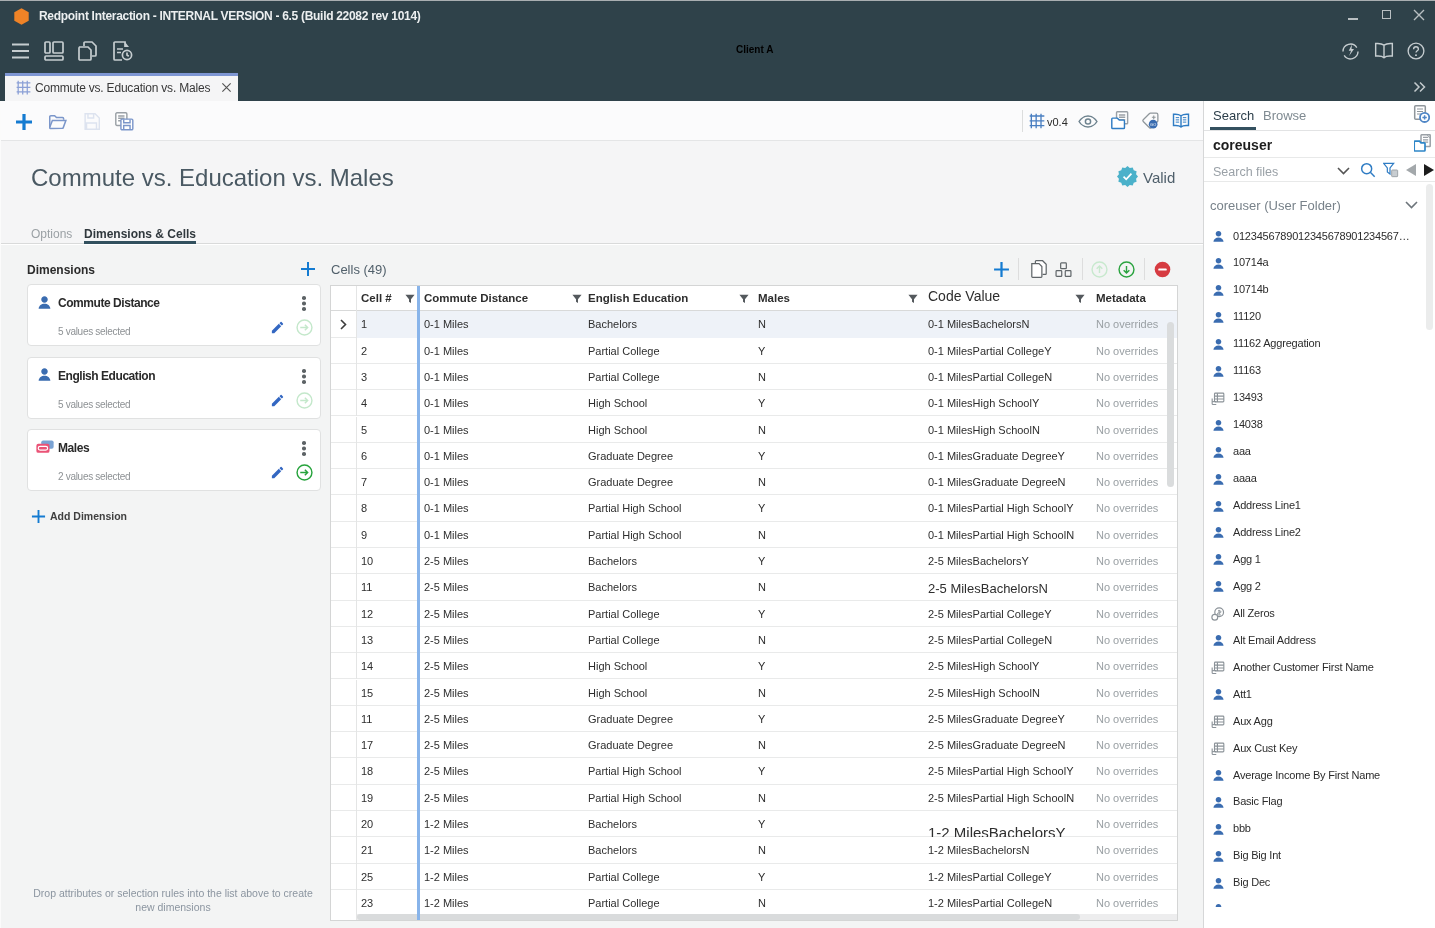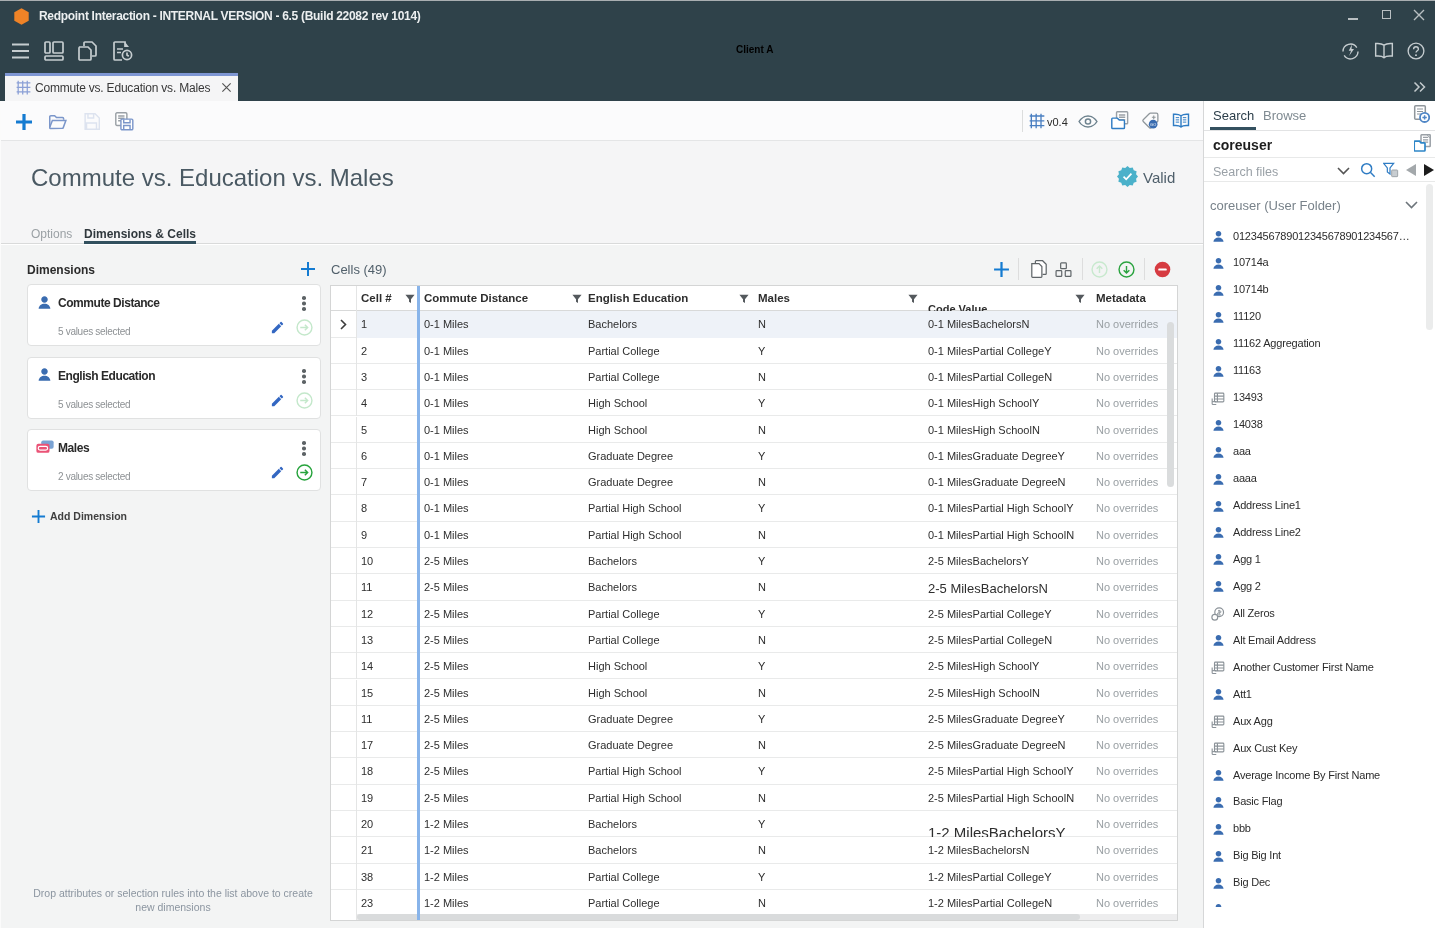--- a/index.html
+++ b/index.html
@@ -255,21 +255,21 @@
     <path fill="#54595d" d="M.5 1h11L7.2 6.4v4.4L4.8 9.2V6.4z"></path>
   </svg>
 <div class="abs" style="left:588px;top:292px;font-size:11.5px;font-weight:700;color:#2e2e2e">English Education</div>
 <svg class="ico" style="left:739px;top:294px" width="10" height="10" viewBox="0 0 12 12">
     <path fill="#54595d" d="M.5 1h11L7.2 6.4v4.4L4.8 9.2V6.4z"></path>
   </svg>
 <div class="abs" style="left:758px;top:292px;font-size:11.5px;font-weight:700;color:#2e2e2e">Males</div>
 <svg class="ico" style="left:908px;top:294px" width="10" height="10" viewBox="0 0 12 12">
     <path fill="#54595d" d="M.5 1h11L7.2 6.4v4.4L4.8 9.2V6.4z"></path>
   </svg>
-<div class="abs" style="left:928px;top:303px;font-size:11px;font-weight:700;color:#2e2e2e">Code Value</div>
+<div class="abs" style="left:928px;top:288px;font-size:14px;font-weight:400;color:#2e2e2e">Code Value</div>
 <svg class="ico" style="left:1075px;top:294px" width="10" height="10" viewBox="0 0 12 12">
     <path fill="#54595d" d="M.5 1h11L7.2 6.4v4.4L4.8 9.2V6.4z"></path>
   </svg>
 <div class="abs" style="left:1096px;top:292px;font-size:11.5px;font-weight:700;color:#2e2e2e">Metadata</div>
 <div class="abs" style="left:331px;top:311.3px;width:846px;height:26.3px;background:#fff;border-bottom:1px solid #e9eaea;"></div>
 <div class="abs" style="left:357px;top:311.3px;width:820px;height:26.3px;background:#eef2f8"></div>
 <div class="abs" style="left:356px;top:311.3px;width:1px;height:26.3px;background:#e4e5e5"></div>
 <div class="abs" style="left:361px;top:318.3px;font-size:11px;color:#2e2e2e">1</div>
 <div class="abs" style="left:424px;top:318.3px;font-size:11px;color:#2e2e2e">0-1 Miles</div>
 <div class="abs" style="left:588px;top:318.3px;font-size:11px;color:#2e2e2e">Bachelors</div>
@@ -434,21 +434,21 @@
 <div class="abs" style="left:331px;top:837.3px;width:846px;height:26.3px;background:#fff;border-bottom:1px solid #e9eaea;"></div>
 <div class="abs" style="left:356px;top:837.3px;width:1px;height:26.3px;background:#e4e5e5"></div>
 <div class="abs" style="left:361px;top:844.3px;font-size:11px;color:#2e2e2e">21</div>
 <div class="abs" style="left:424px;top:844.3px;font-size:11px;color:#2e2e2e">1-2 Miles</div>
 <div class="abs" style="left:588px;top:844.3px;font-size:11px;color:#2e2e2e">Bachelors</div>
 <div class="abs" style="left:758px;top:844.3px;font-size:11px;color:#2e2e2e">N</div>
 <div class="abs" style="left:928px;top:844.3px;font-size:11px;color:#2e2e2e">1-2 MilesBachelorsN</div>
 <div class="abs" style="left:1096px;top:844.3px;font-size:11px;color:#9aa0a4">No overrides</div>
 <div class="abs" style="left:331px;top:863.6px;width:846px;height:26.3px;background:#fff;border-bottom:1px solid #e9eaea;"></div>
 <div class="abs" style="left:356px;top:863.6px;width:1px;height:26.3px;background:#e4e5e5"></div>
-<div class="abs" style="left:361px;top:870.6px;font-size:11px;color:#2e2e2e">38</div>
+<div class="abs" style="left:361px;top:870.6px;font-size:11px;color:#2e2e2e">25</div>
 <div class="abs" style="left:424px;top:870.6px;font-size:11px;color:#2e2e2e">1-2 Miles</div>
 <div class="abs" style="left:588px;top:870.6px;font-size:11px;color:#2e2e2e">Partial College</div>
 <div class="abs" style="left:758px;top:870.6px;font-size:11px;color:#2e2e2e">Y</div>
 <div class="abs" style="left:928px;top:870.6px;font-size:11px;color:#2e2e2e">1-2 MilesPartial CollegeY</div>
 <div class="abs" style="left:1096px;top:870.6px;font-size:11px;color:#9aa0a4">No overrides</div>
 <div class="abs" style="left:331px;top:889.9px;width:846px;height:24.1px;background:#fff;"></div>
 <div class="abs" style="left:356px;top:889.9px;width:1px;height:24.1px;background:#e4e5e5"></div>
 <div class="abs" style="left:361px;top:896.9px;font-size:11px;color:#2e2e2e">23</div>
 <div class="abs" style="left:424px;top:896.9px;font-size:11px;color:#2e2e2e">1-2 Miles</div>
 <div class="abs" style="left:588px;top:896.9px;font-size:11px;color:#2e2e2e">Partial College</div>

